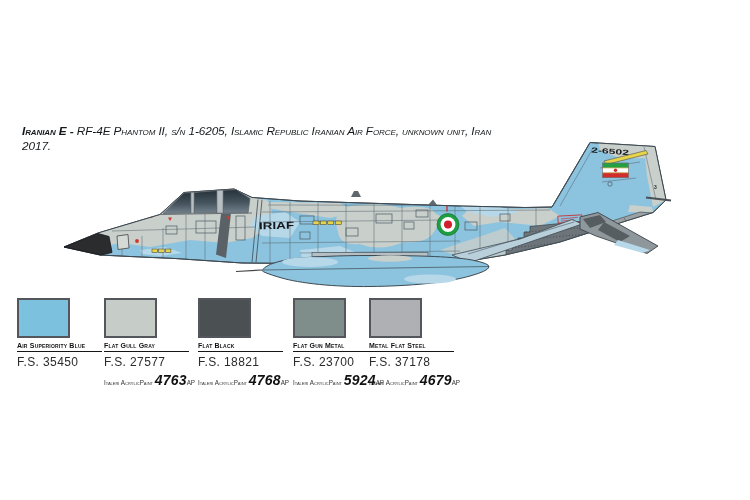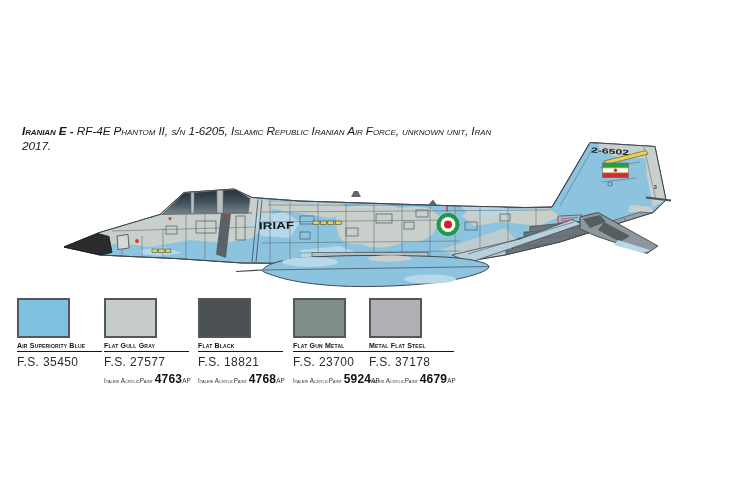--- a/index.html
+++ b/index.html
@@ -11,21 +11,21 @@
           letter-spacing:-0.1px;}
   .header b{font-weight:700;}
   .swatch-col{position:absolute;top:298px;width:88px;}
   .c1{left:17px}.c2{left:104px}.c3{left:198px}.c4{left:293px}.c5{left:369px}
   .swatch-box{width:53px;height:40px;border:2px solid #53575b;box-sizing:border-box;}
   .swatch-name{margin-top:4px;font-size:7px;font-weight:700;font-variant:small-caps;
                color:#111;letter-spacing:0.2px;white-space:nowrap;}
   .swatch-rule{width:85px;border-bottom:1.2px solid #161616;margin:2px 0 3px 0;}
   .swatch-fs{font-size:12px;color:#2b2b2b;letter-spacing:0.4px;white-space:nowrap;}
   .swatch-paint{margin-top:3px;font-size:6.3px;font-variant:small-caps;color:#333;white-space:nowrap;}
-  .swatch-paint b{font-size:12px;color:#111;letter-spacing:0.2px;}
+  .swatch-paint b{font-size:14px;color:#111;letter-spacing:0.2px;font-style:italic;}
   text{font-family:"Liberation Sans",sans-serif;}
 </style>
 </head>
 <body>
 
 <div class="page">
 
   <svg width="750" height="500" viewBox="0 0 750 500">
     <defs>
       <linearGradient id="glass" x1="0" y1="0" x2="0" y2="1">

